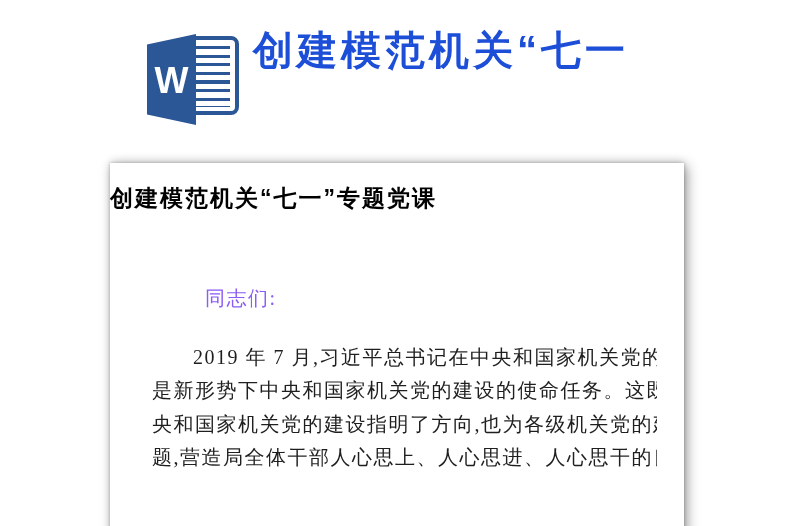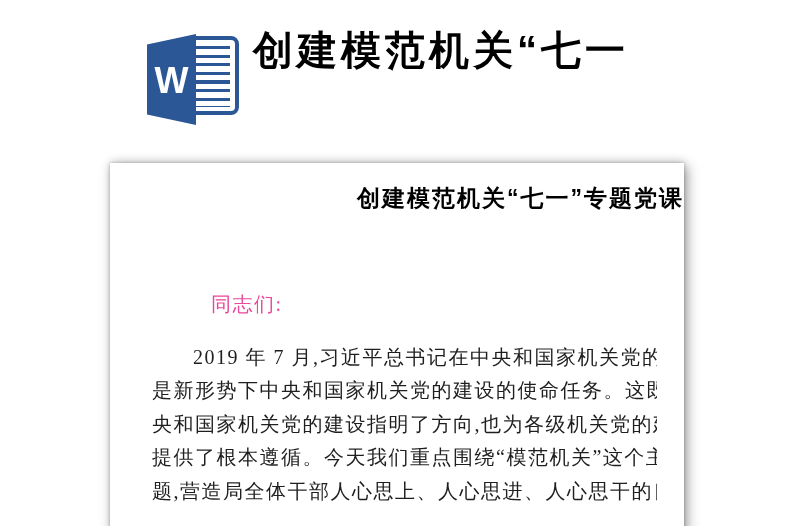--- a/index.html
+++ b/index.html
@@ -78,21 +78,21 @@
     font-size: 36px;
     line-height: 1;
     padding-top: 2px;
   }
   .main-title {
     position: absolute;
     left: 253px;
     top: 30px;
     margin: 0;
     width: 470px;
-    color: #000000;
+    color: #1d4ed8;
     font-size: 40px;
     font-weight: 700;
     line-height: 41px;
     letter-spacing: 4px;
   }
   .title-line {
     display: block;
     white-space: nowrap;
   }
 
@@ -109,34 +109,34 @@
       3px 3px 12px rgba(0,0,0,0.38),
       0 -2px 8px rgba(0,0,0,0.10);
     overflow: hidden;
   }
   .doc-title {
     position: absolute;
     left: 0;
     top: 20px;
     width: 100%;
     margin: 0;
-    text-align: right;
+    text-align: left;
     color: #000000;
     font-size: 23px;
     font-weight: 700;
     letter-spacing: 2px;
     line-height: 30px;
     font-family: "Liberation Sans", "DejaVu Sans", sans-serif;
   }
   .salutation {
     position: absolute;
     left: 83px;
     top: 110px;
-    margin: 18px;
-    color: #ec4899;
+    margin: 12px;
+    color: #8b5cf6;
     font-size: 20px;
     letter-spacing: 1.5px;
     line-height: 26px;
     font-family: "Liberation Serif", "DejaVu Serif", serif;
     white-space: nowrap;
   }
   .para {
     position: absolute;
     left: 42px;
     top: 178px;
@@ -177,18 +177,17 @@
 
   <section class="doc-page">
     <h2 class="doc-title">创建模范机关“七一”专题党课</h2>
 
     <p class="salutation">同志们:</p>
 
     <div class="para">
       <div class="text-line indent">2019 年 7 月,习近平总书记在中央和国家机关党的建设</div>
       <div class="text-line">是新形势下中央和国家机关党的建设的使命任务。这既为中</div>
       <div class="text-line">央和国家机关党的建设指明了方向,也为各级机关党的建设</div>
-      <div class="text-line">提供了根本遵循。今天我们重点围绕“模范机关”这个主</div>
       <div class="text-line">题,营造局全体干部人心思上、人心思进、人心思干的良好</div>
     </div>
   </section>
 
 </div>
 
 </body></html>

